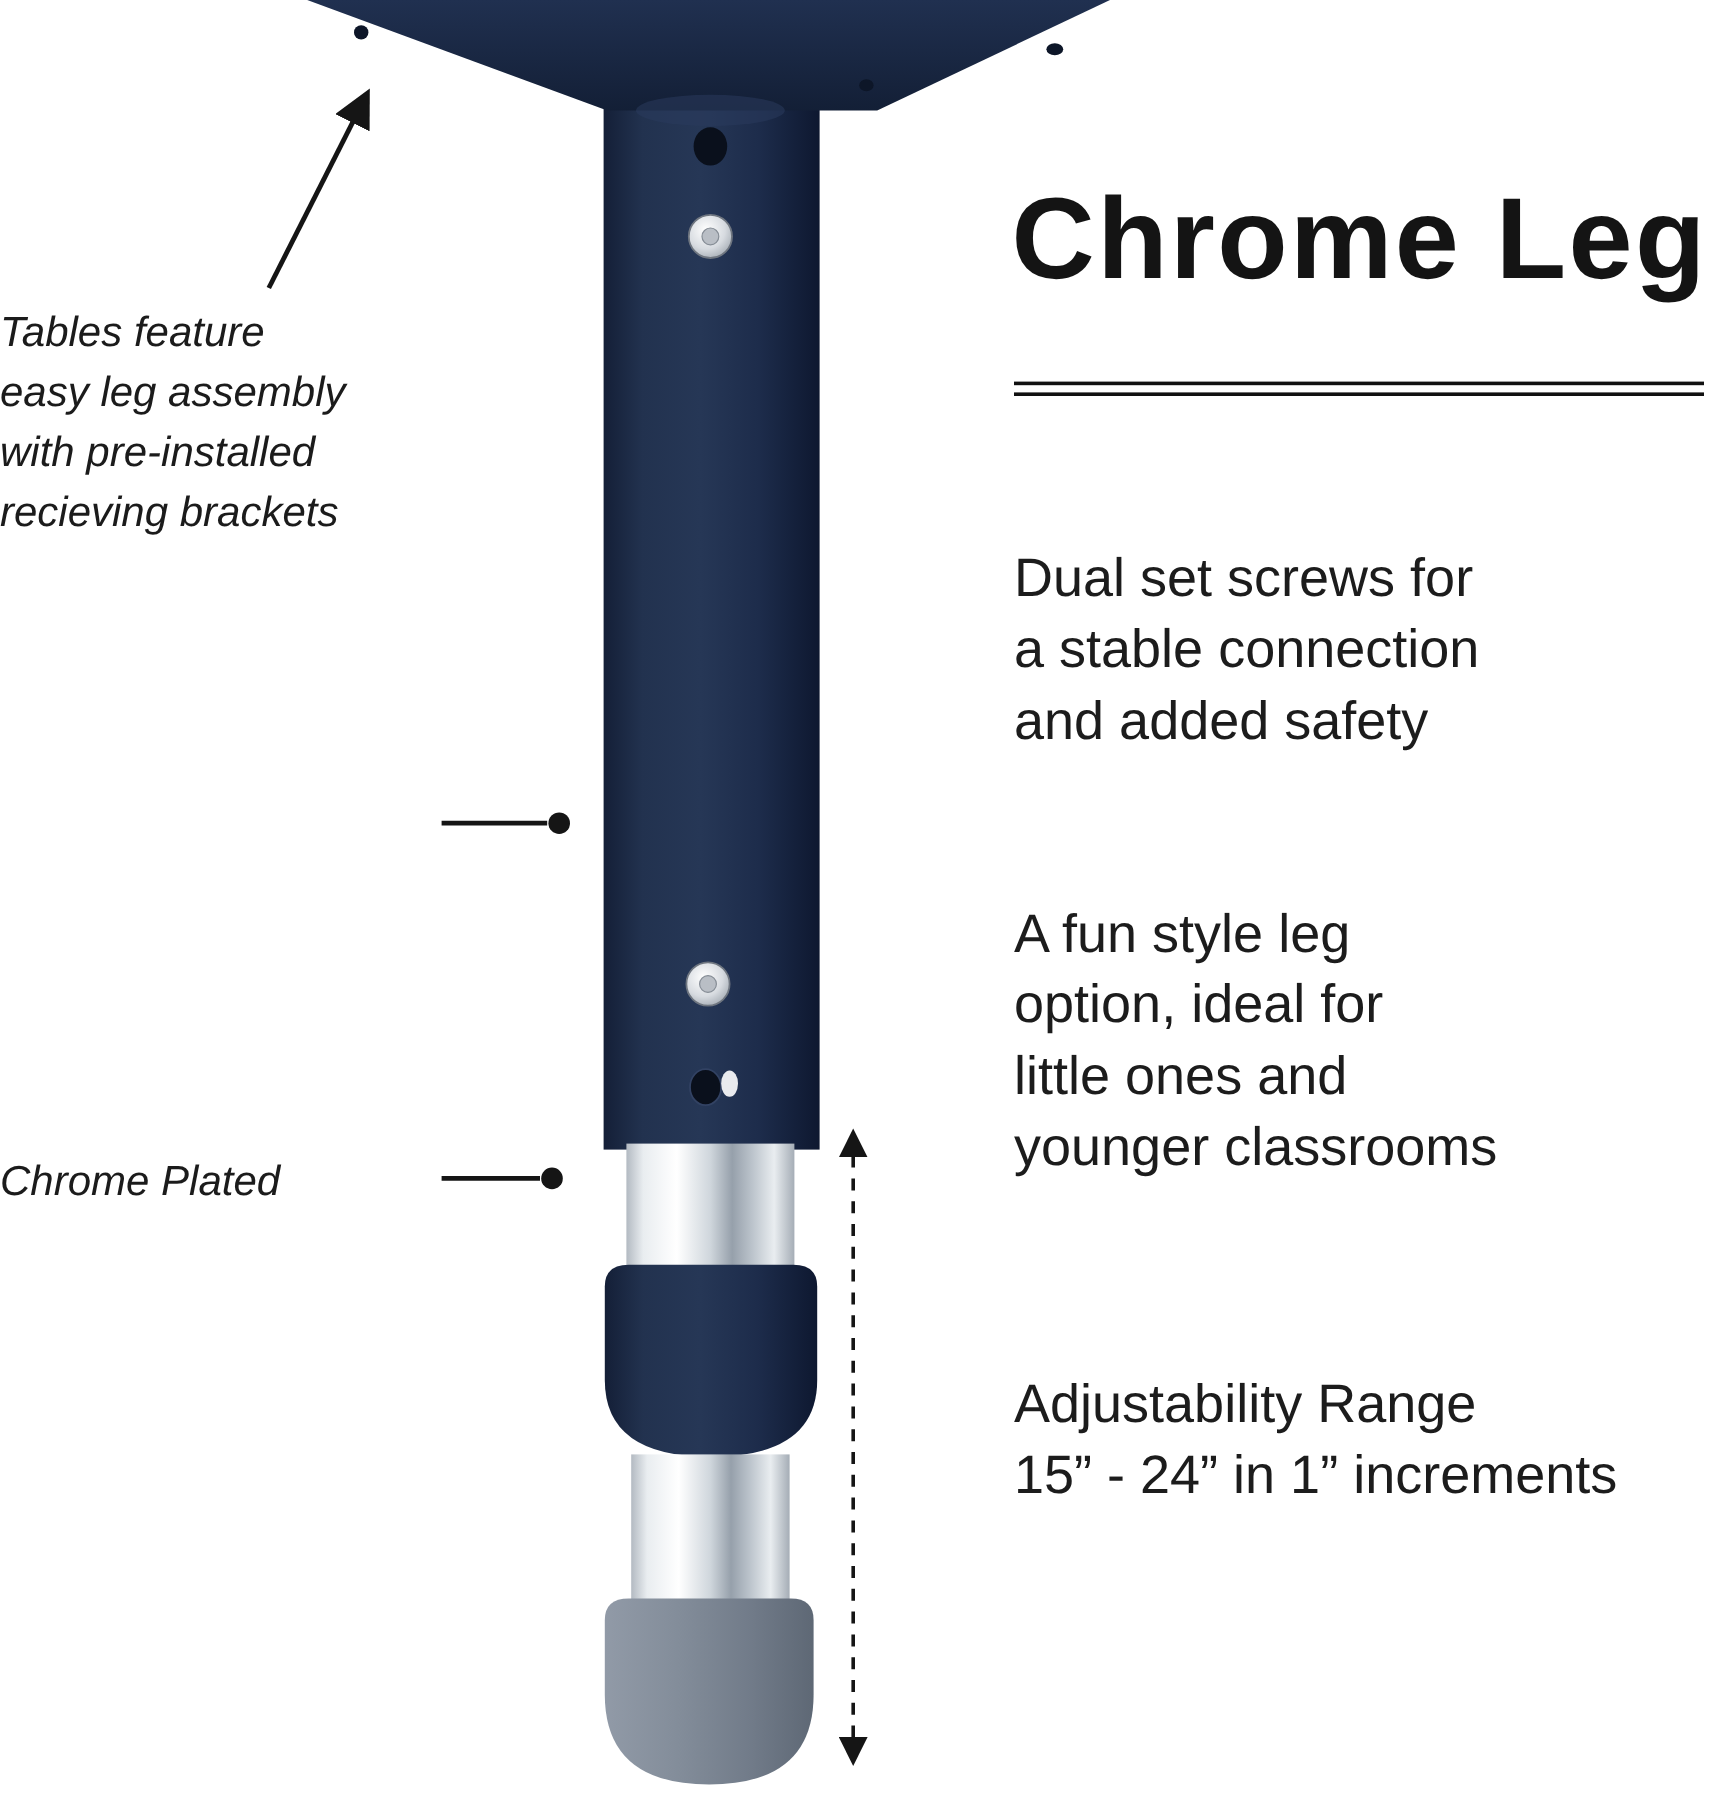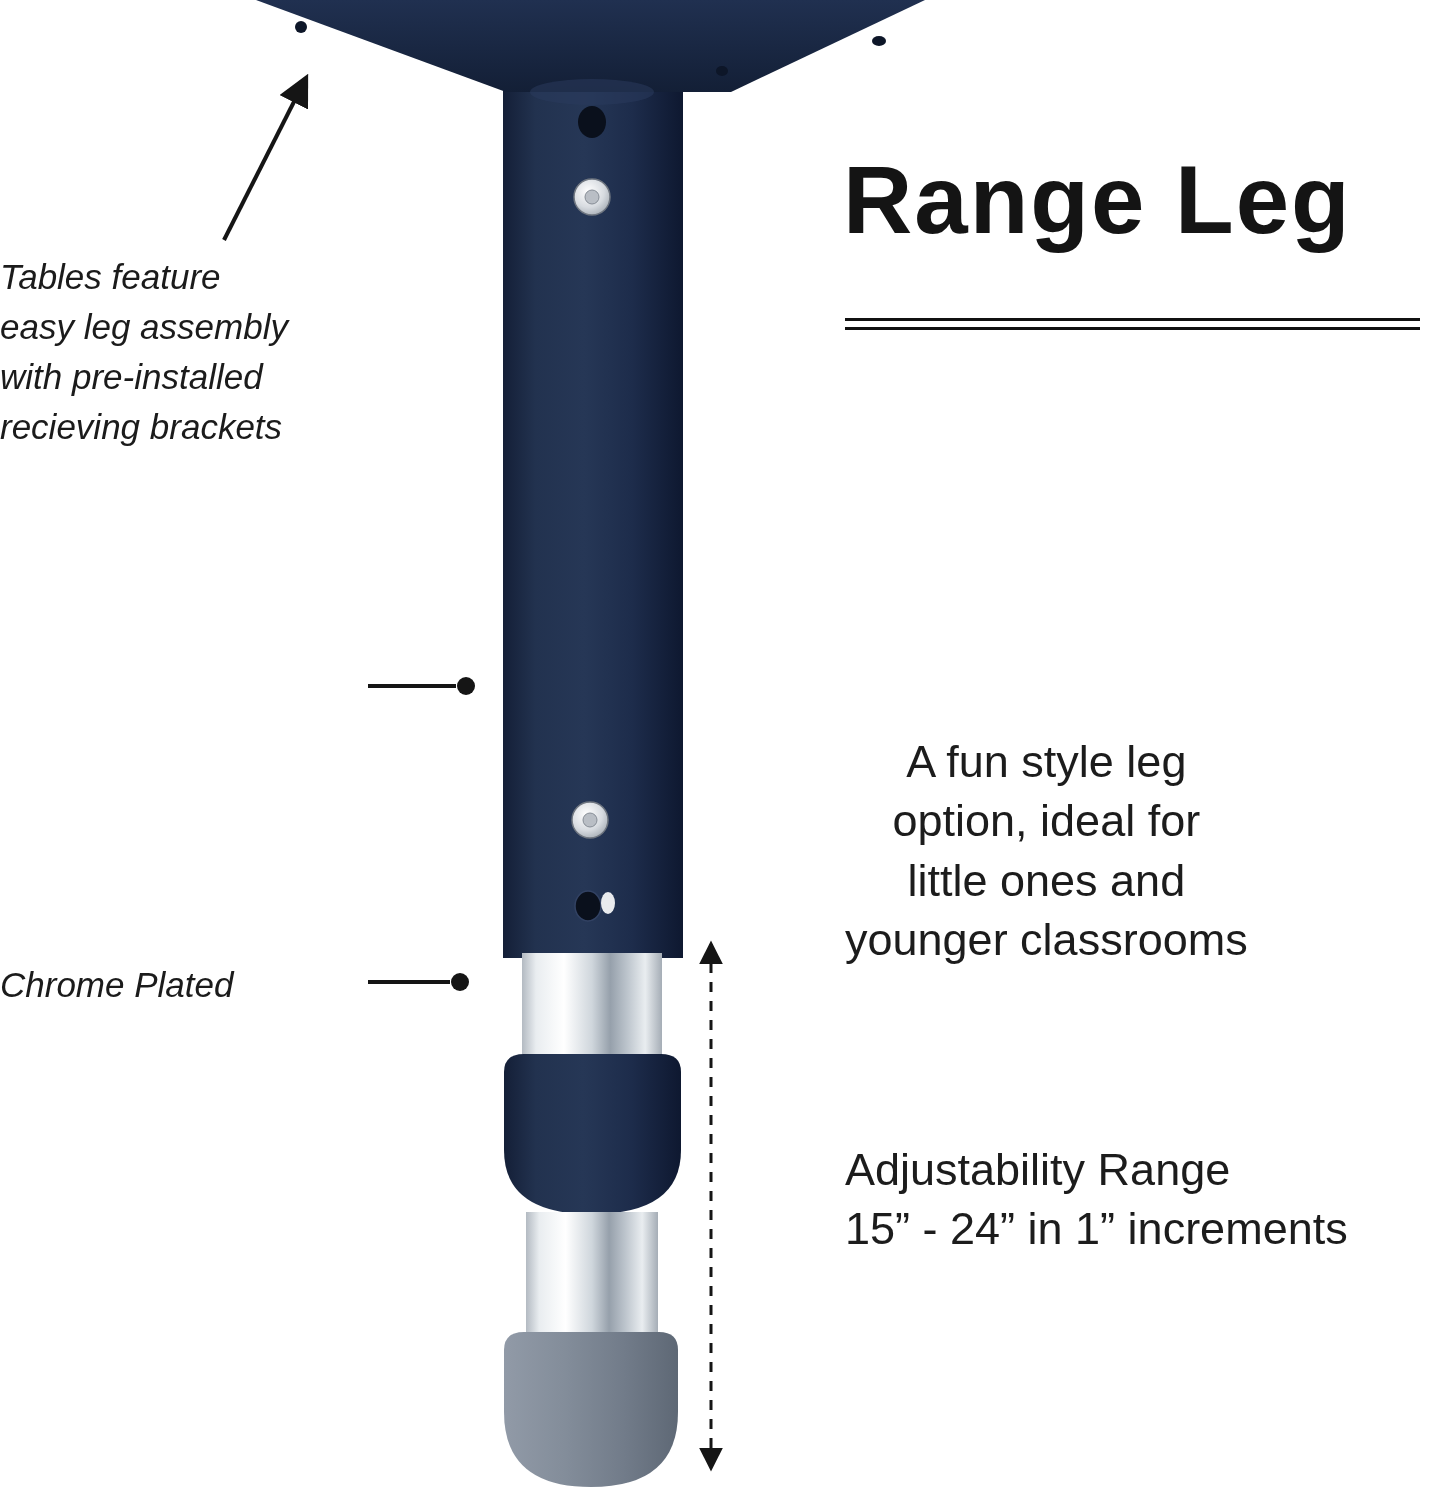--- a/index.html
+++ b/index.html
@@ -61,21 +61,21 @@
   .feature {
     position: absolute;
     left: 845px;
     margin: 0;
     font-size: 45px;
     line-height: 1.32;
     color: #1c1c1c;
     white-space: pre-line;
   }
   .f1 { top: 452px; }
-  .f2 { top: 732px; text-align: center; }
+  .f2 { top: 748px; }
   .f3 { top: 1140px; }
 </style>
 </head>
 <body>
 
 <div class="canvas">
 
   <svg class="art" viewBox="0 0 1433 1500" aria-hidden="true">
     <defs>
       <marker id="ah" viewBox="0 0 10 10" refX="8.5" refY="5" markerWidth="8" markerHeight="8" orient="auto-start-reverse">
@@ -154,27 +154,30 @@
   </svg>
 
   <div class="note note-brackets">Tables feature
 easy leg assembly
 with pre-installed
 recieving brackets</div>
 
 
   <div class="note label-chrome">Chrome Plated</div>
 
-  <h1 class="title">Range Leg</h1>
+  <h1 class="title">Chrome Leg</h1>
 
   <div class="rule">
     <span></span>
     <span></span>
   </div>
 
+  <p class="feature f1">Dual set screws for
+a stable connection
+and added safety</p>
 
   <p class="feature f2">A fun style leg
 option, ideal for
 little ones and
 younger classrooms</p>
 
   <p class="feature f3">Adjustability Range
 15” - 24” in 1” increments</p>
 
 </div>

